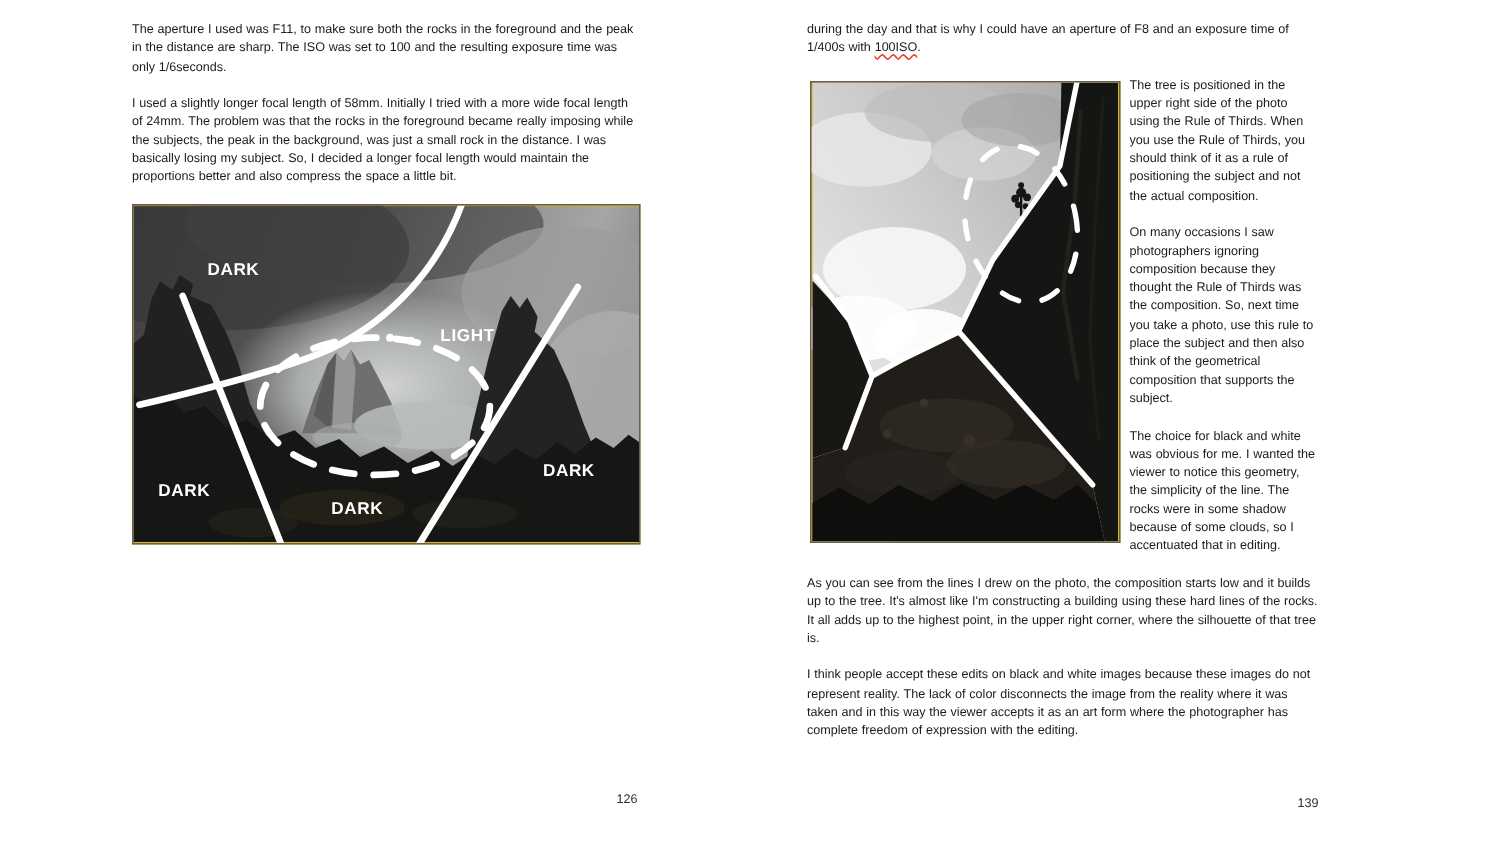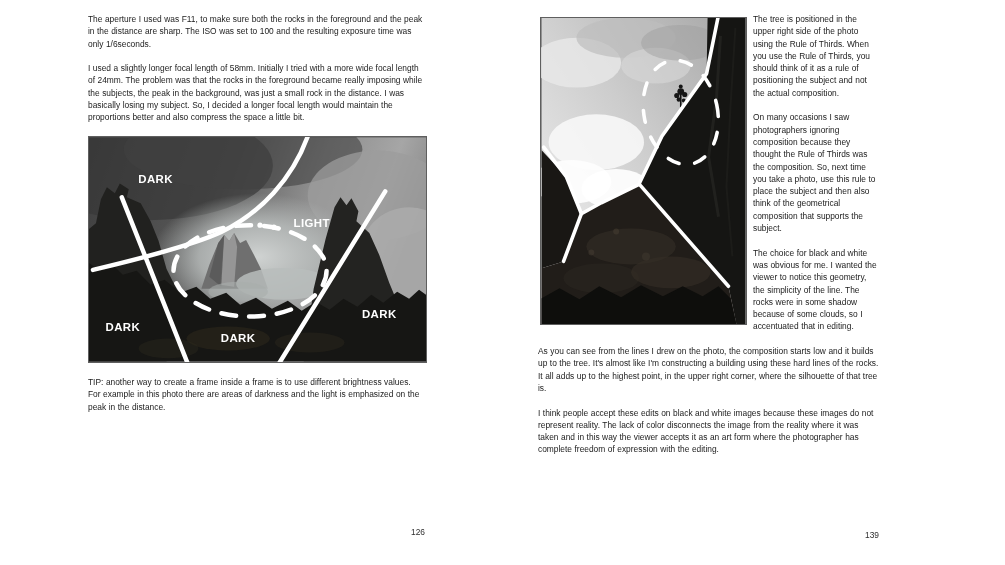--- a/index.html
+++ b/index.html
@@ -5,21 +5,21 @@
   html,body{margin:0;padding:0;background:#ffffff;}
   body{width:1005px;height:565px;position:relative;overflow:hidden;
        font-family:"Liberation Sans","DejaVu Sans",sans-serif;color:#1b1b1b;}
   .page{position:absolute;top:0;height:565px;}
   .page-left{left:88px;width:337px;}
   .page-right{left:538px;width:341px;}
   .page p{margin:0 0 12.3px 0;font-size:8.4px;line-height:12.3px;color:#1b1b1b;
           text-align:left;word-spacing:0.2px;}
   .pad-top{height:13px;}
   figure{margin:0;padding:0;line-height:0;}
-  .photo{border:1px solid #5f5f5f;background:#737373;}
+  .photo{border:1px solid #5f5f5f;background:#eab308;}
   .photo-left{margin:7px 0 13px 0;width:337px;height:225px;overflow:hidden;}
   .photo-right{float:left;width:205px;height:306px;overflow:hidden;
                margin:4px 6px 4px 2px;}
   svg{display:block;}
   .misspell{text-decoration:underline wavy #e0442e;text-decoration-thickness:1px;
             text-underline-offset:1px;}
   .pagenum{position:absolute;font-size:8.4px;color:#2e2e2e;text-align:right;width:100%;}
   .pagenum-left{top:527px;}
   .pagenum-right{top:530px;}
   .wrapblock{width:341px;}
@@ -85,28 +85,28 @@
       <g class="photo-text" fill="#ffffff" font-size="11.5" text-anchor="middle">
         <text x="67" y="46">DARK</text>
         <text x="224" y="90">LIGHT</text>
         <text x="34" y="194">DARK</text>
         <text x="150" y="206">DARK</text>
         <text x="292" y="181">DARK</text>
       </g>
     </svg>
   </figure>
 
-  <p>TIP: another way to create a frame inside a frame is to use different brightness values. For example in this photo there are areas of darkness and the light is emphasized on the peak in the distance.</p>
 
   <div class="pagenum pagenum-left">126</div>
 </div>
 
 <div class="page page-right">
   <div class="pad-top"></div>
 
+  <p><span>during the day and that is why I could have an aperture of F8 and an exposure time of 1/400s with </span><span class="misspell">100ISO</span><span>.</span></p>
 
   <div class="wrapblock">
     <figure class="photo photo-right">
       <svg width="205" height="306" viewBox="0 0 205 308">
         <defs>
           <linearGradient id="skyR" x1="1" y1="0" x2="0" y2="1">
             <stop offset="0" stop-color="#a5a5a5"></stop>
             <stop offset="0.45" stop-color="#cdcdcd"></stop>
             <stop offset="1" stop-color="#f6f6f6"></stop>
           </linearGradient>

